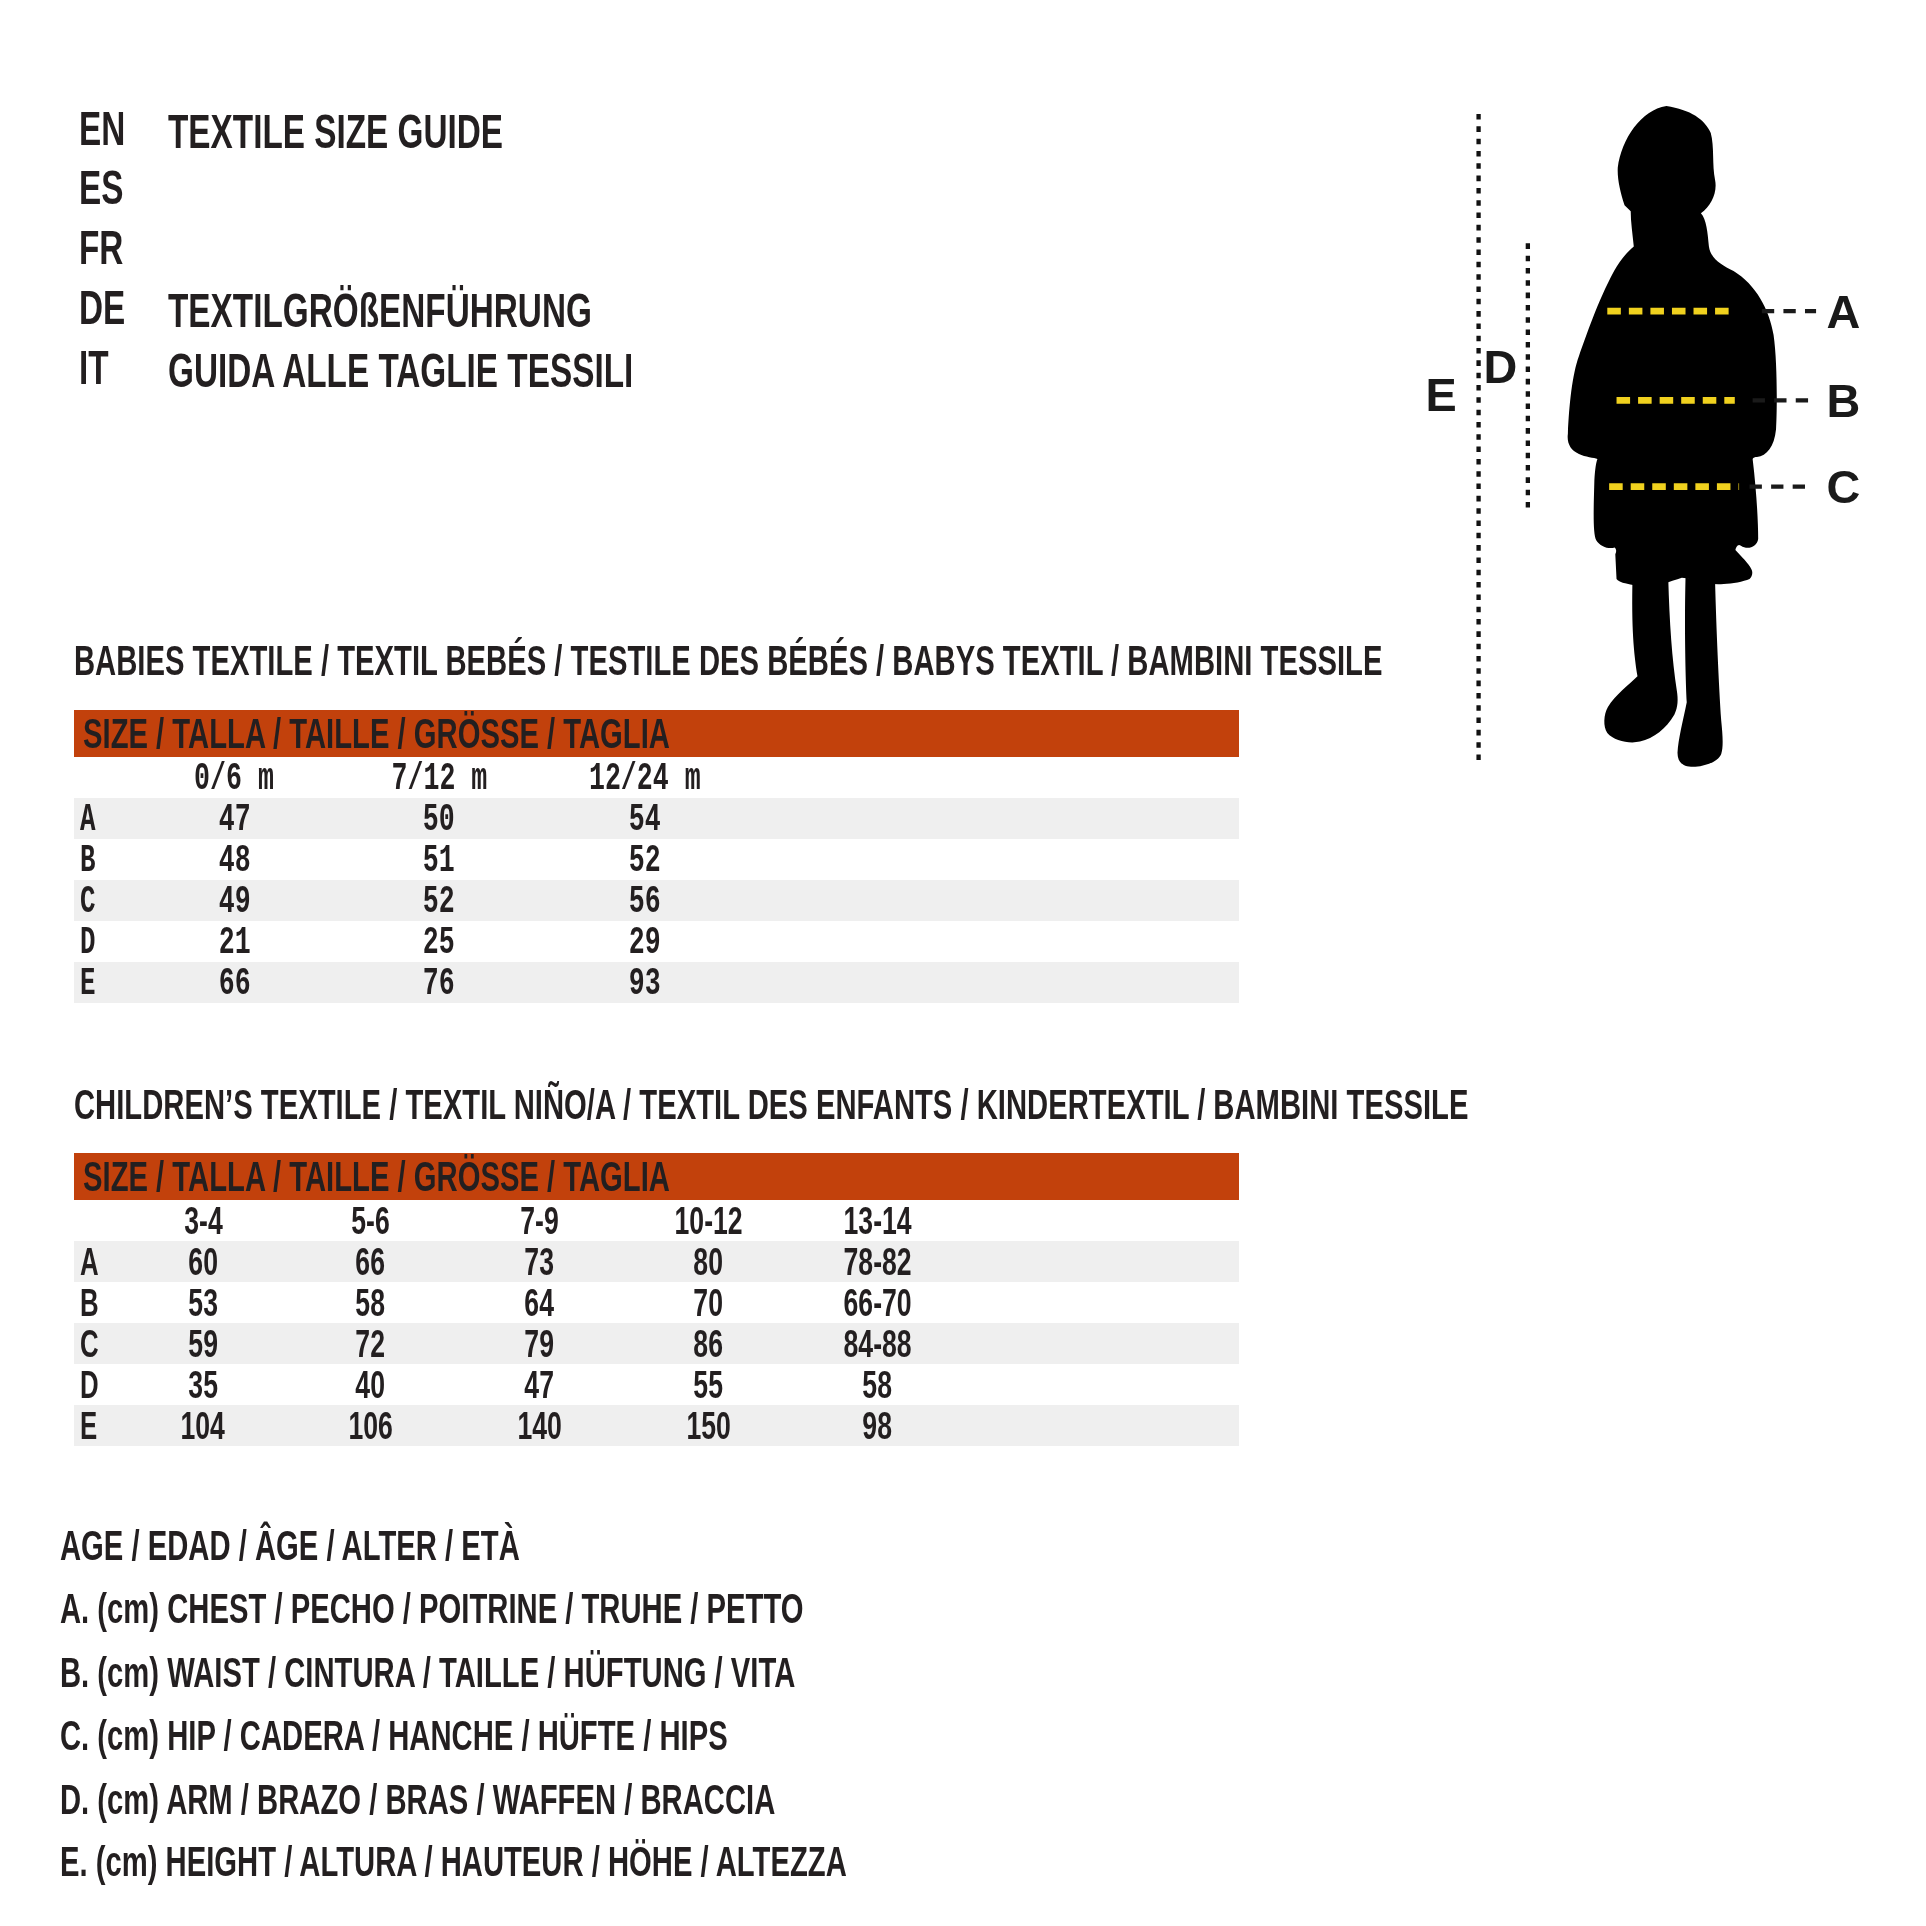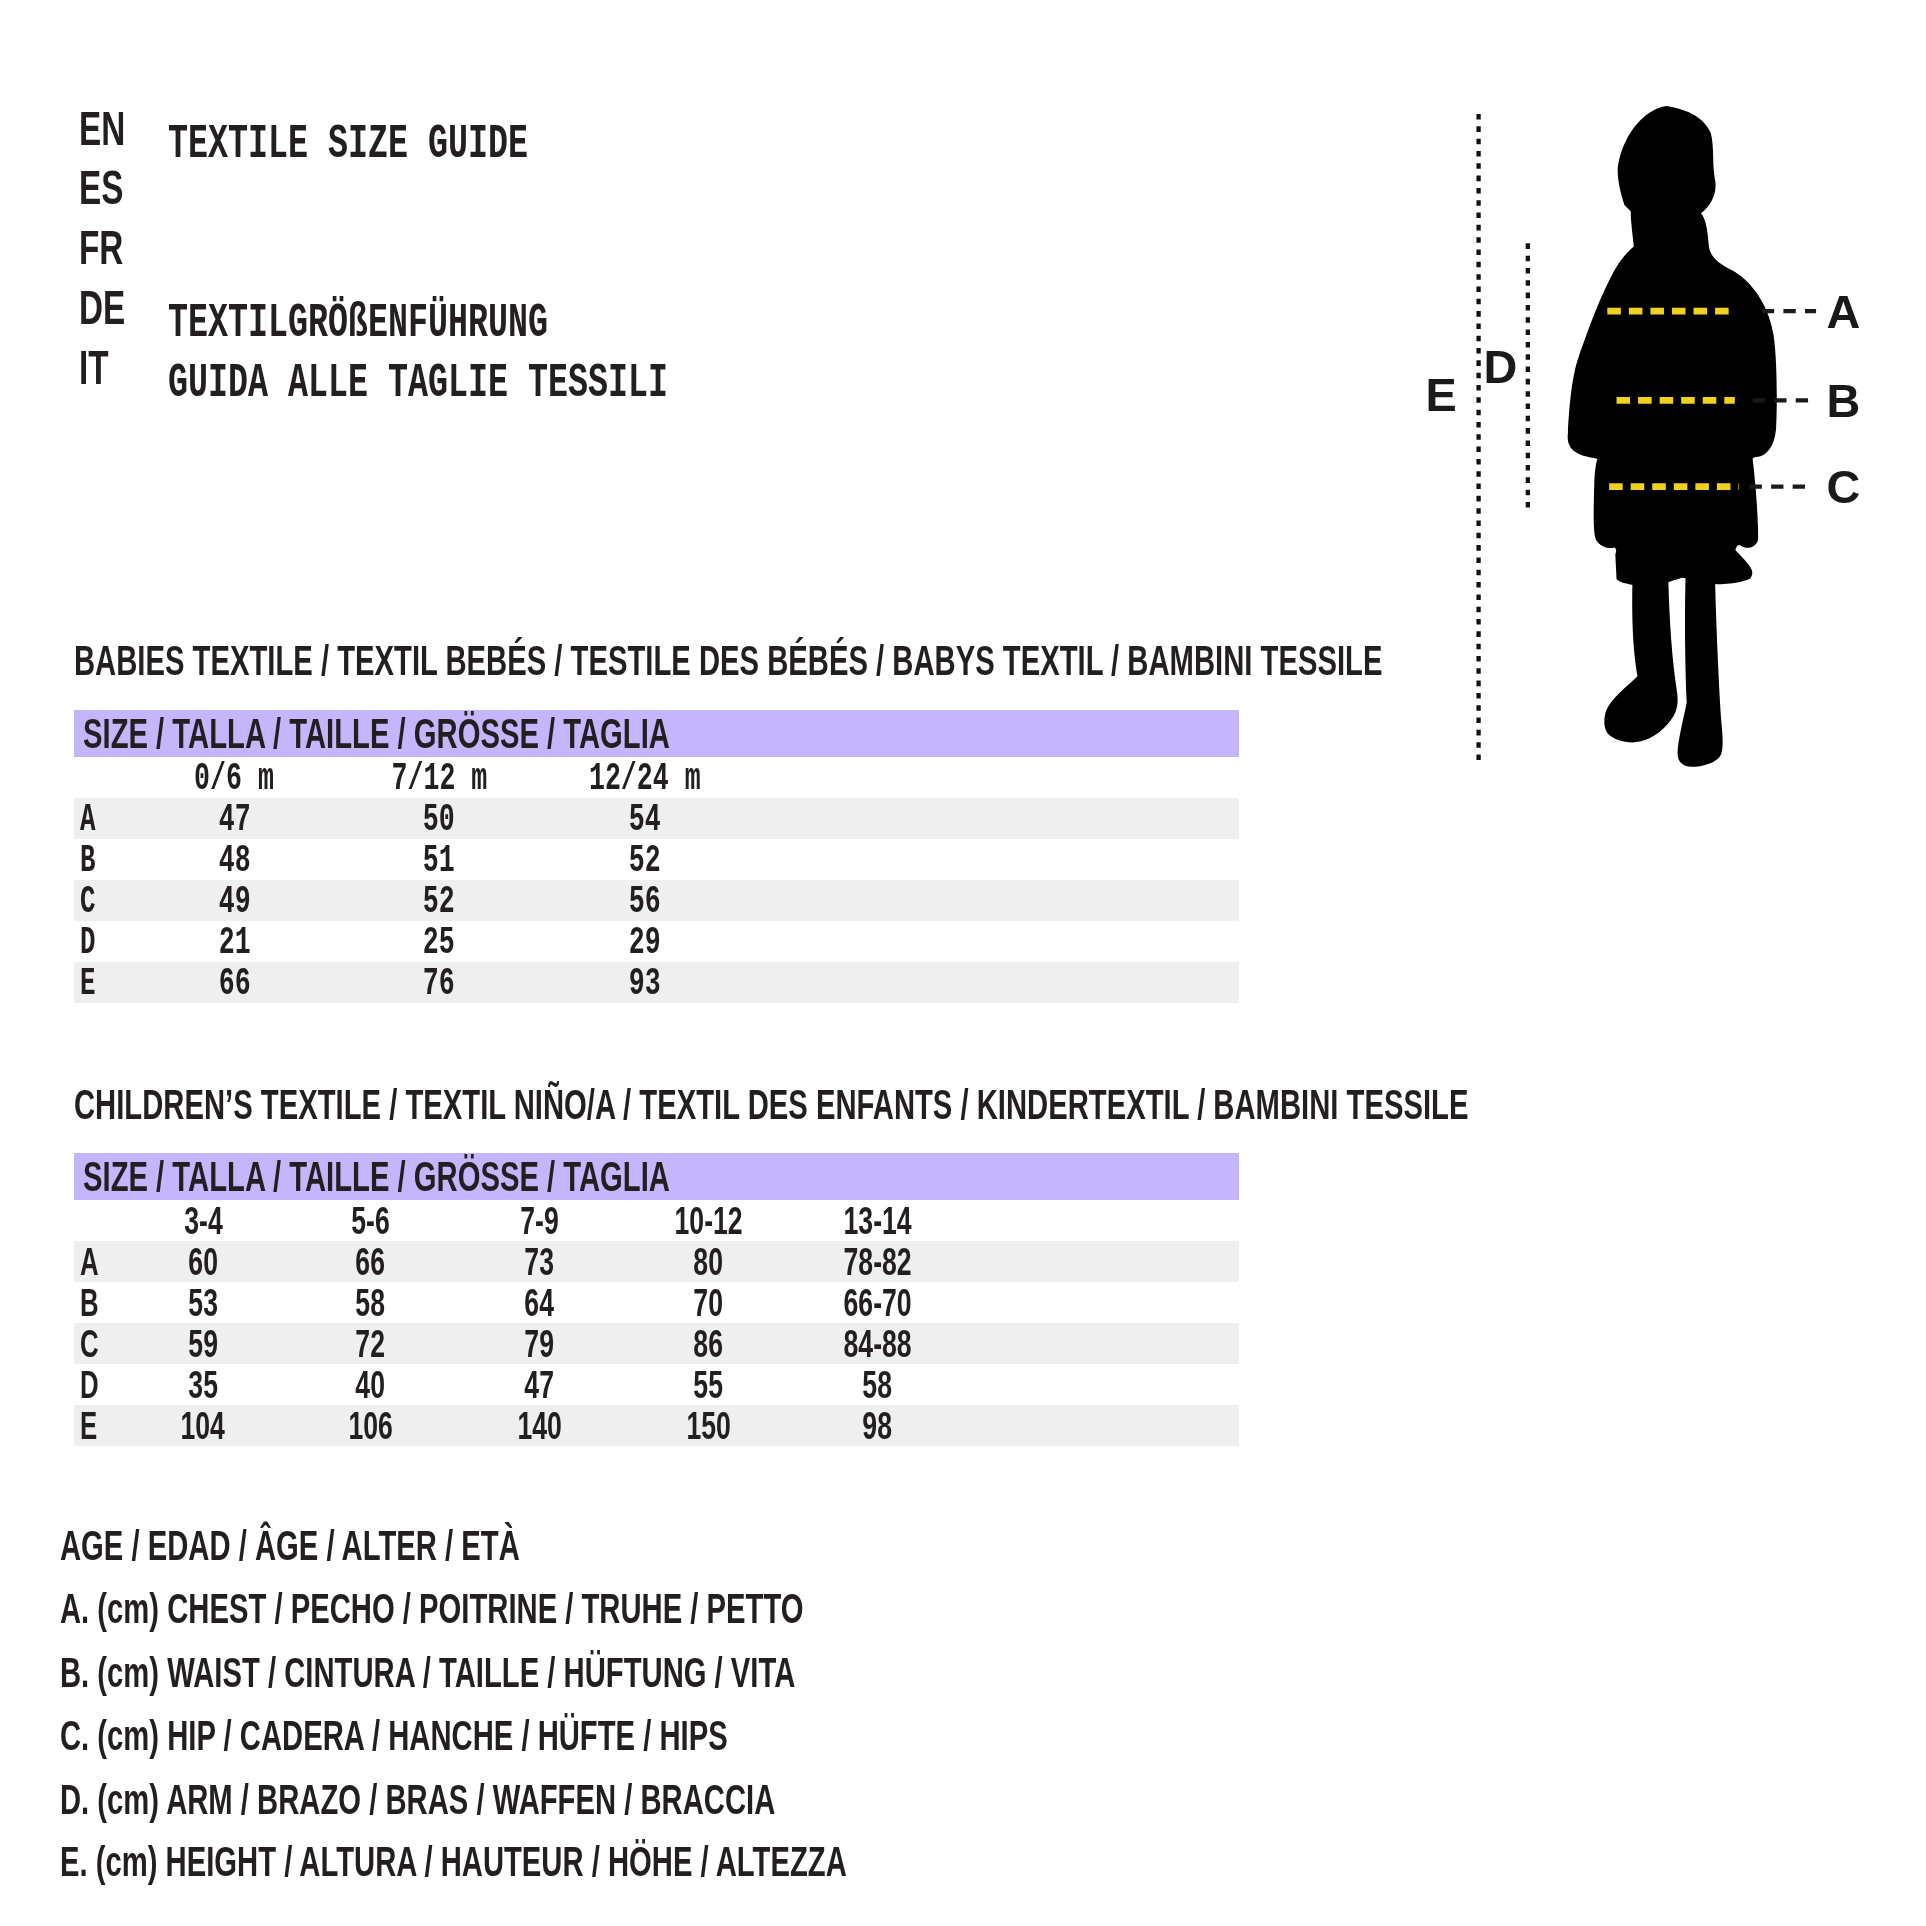--- a/index.html
+++ b/index.html
@@ -8,28 +8,28 @@
     font-family:"Liberation Sans","DejaVu Sans",sans-serif;
     font-weight:bold;color:#231f20;
   }
   .abs{position:absolute;}
   .cond{display:inline-block;transform:scaleX(0.68);transform-origin:0 50%;white-space:nowrap;}
   .cond-c{display:inline-block;transform:scaleX(0.70);transform-origin:50% 50%;white-space:nowrap;}
 
   
   .lang-row{position:absolute;left:0;height:49px;line-height:49px;font-size:49px;width:1356px;text-align:center;}
   .lang-code{position:absolute;left:79px;top:0;}
-  .lang-title{position:absolute;left:168px;top:16px;font-family:Liberation Mono, monospace;}
+  .lang-title{position:absolute;left:168px;top:3px;}
 
   
   .section-title{position:absolute;left:74px;height:43px;line-height:43px;font-size:43px;}
 
   
   .size-table{position:absolute;left:74px;width:1165px;}
-  .size-bar{height:47px;background:#c4b5fd;display:flex;align-items:center;padding-left:8.6px;box-sizing:border-box;font-size:43px;}
+  .size-bar{height:47px;background:#c2410c;display:flex;align-items:center;padding-left:8.6px;box-sizing:border-box;font-size:43px;}
   .trow{display:grid;align-items:center;font-size:38px;}
   .trow.thead{height:41px;}
   .trow.data{height:41px;}
   .trow.alt{background:#efefef;}
   .babies-cols{grid-template-columns:59px 203px 206px 206px 1fr;font-family:Liberation Mono, monospace;}
   .children-cols{grid-template-columns:46px 166px 169px 169px 169px 169px 1fr;}
   .cell{text-align:center;}
   .cell.rowlabel{text-align:left;padding-left:6.2px;}
 
   

